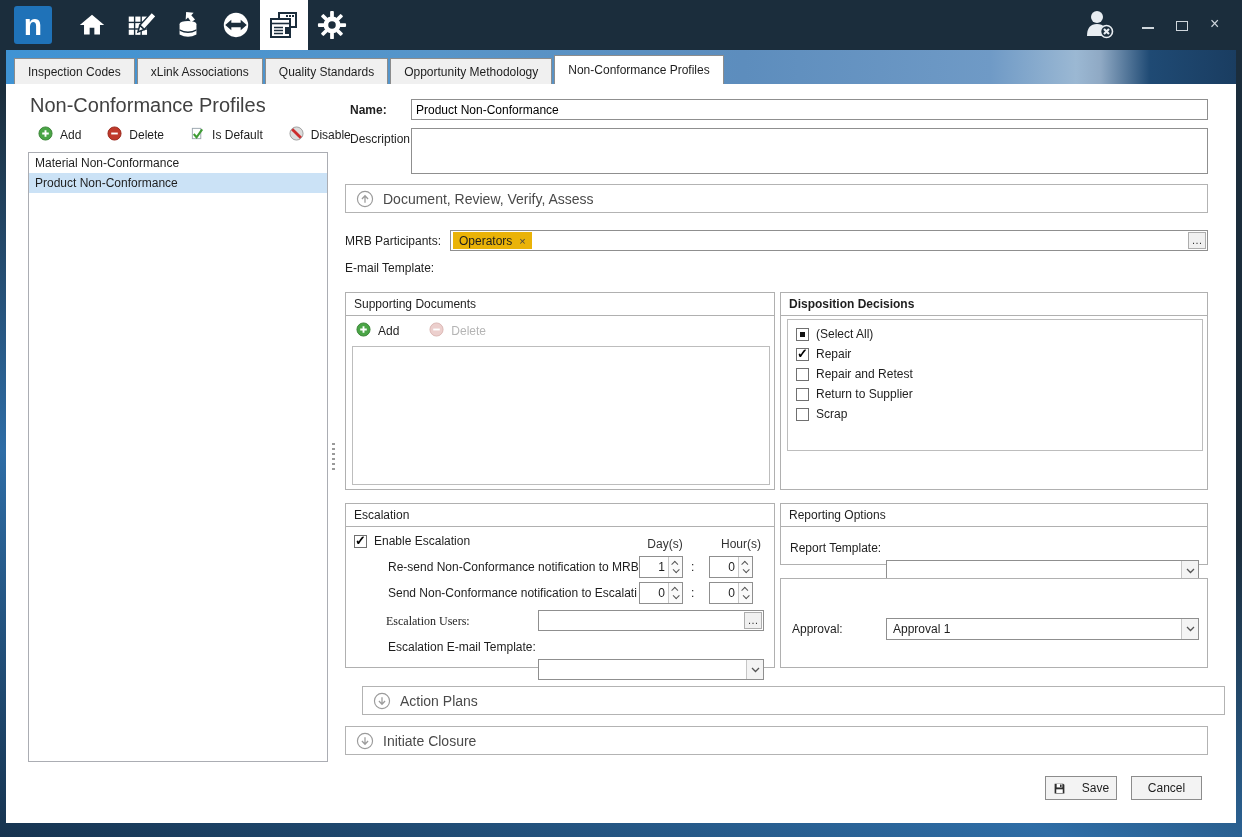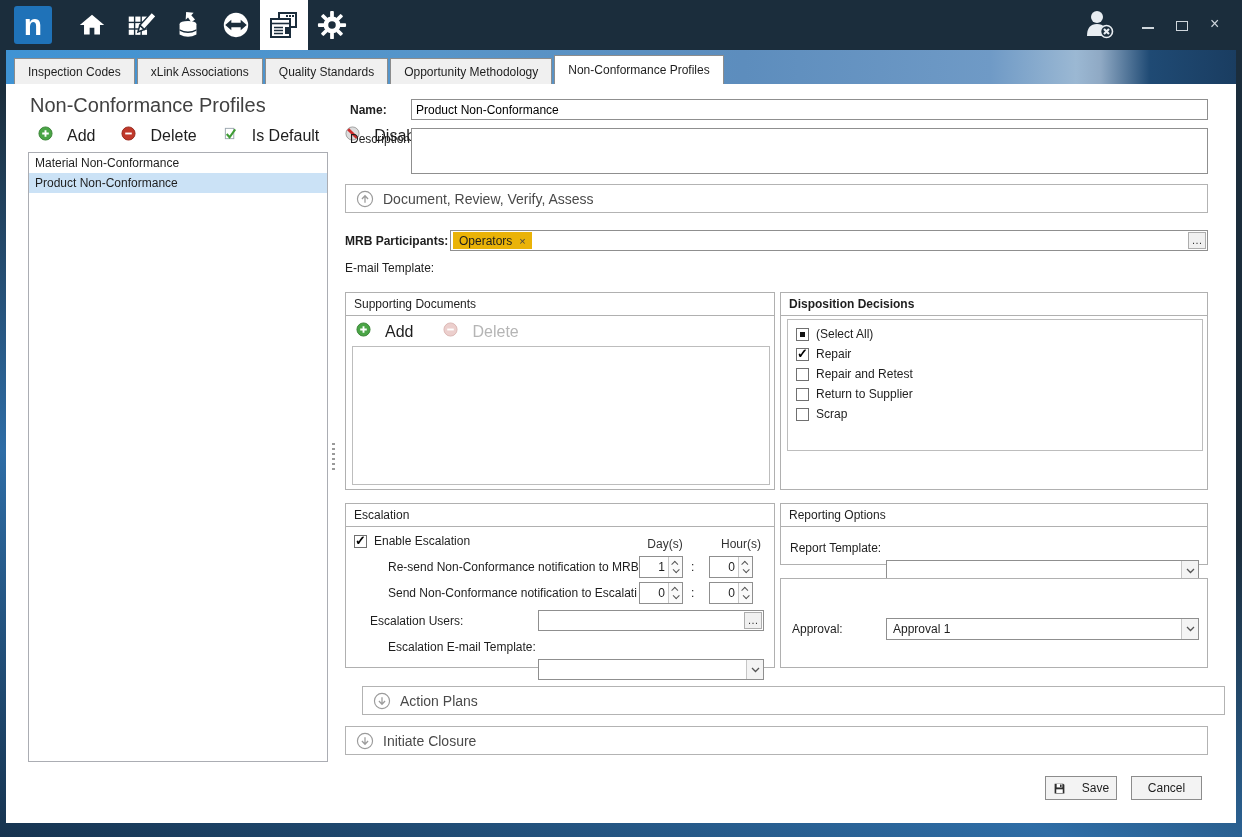--- a/index.html
+++ b/index.html
@@ -35,21 +35,21 @@
   .tab[data-active="true"] { background:#fff; height:29px; position:relative; z-index:2; }
 
   
   .content { flex:1; background:#fff; position:relative; }
   .abs { position:absolute; }
   label, .lbl { color:#1e1e1e; }
 
   
   .lp-title { left:24px; top:10px; font-size:20px; color:#414141; }
   .lp-toolbar { left:32px; top:42px; display:flex; gap:26px; align-items:center; }
-  .tool-btn { display:flex; align-items:center; gap:14px; cursor:pointer; font-size:16px; color:#1e1e1e; }
+  .tool-btn { display:flex; align-items:center; gap:7px; cursor:pointer; font-size:12px; color:#1e1e1e; }
   .tool-btn.disabled { cursor:default; color:#b5b5b5; }
   .listbox { left:22px; top:68px; width:300px; height:610px; border:1px solid #abadb3; background:#fff; overflow:hidden; }
   .list-item { height:20px; line-height:20px; padding-left:6px; cursor:pointer; white-space:nowrap; }
   .list-item[data-selected="true"] { background:#cbe2f6; }
   .splitter { left:325px; top:66px; width:5px; height:612px; cursor:col-resize;
     display:flex; flex-direction:column; align-items:center; justify-content:center; gap:3px; }
   .splitter i { width:3px; height:2px; background:#9a9a9a; display:block; }
 
   
   .tbox { border:1px solid #8f8f8f; background:#fff; font-size:12px; padding:0 4px;
@@ -274,21 +274,21 @@
       <div class="abs expander" style="left:339px; top:100px; width:863px; height:29px;">
         <span style="display:flex;">
           <svg width="18" height="18" viewBox="0 0 20 20" fill="none" stroke="#9b9b9b">
               <circle cx="10" cy="10" r="8.4" stroke-width="1.3"></circle>
               <path d="M10 14.2 V6.8 M6.6 10 L10 6.4 L13.4 10" stroke-width="1.4"></path>
             </svg>
         </span>
         <span>Document, Review, Verify, Assess</span>
       </div>
 
-      <div class="abs lbl" style="left:339px; top:150px; font-weight:bold;">MRB Participants:</div>
+      <div class="abs lbl" style="left:339px; top:150px; font-weight:normal;">MRB Participants:</div>
       <div class="abs tbox" style="left:444px; top:146px; width:758px; height:21px; padding:0 22px 0 0; position:absolute;">
         <span class="tag">
           <span>Operators</span>
           <span class="x">×</span>
         </span>
         <span class="more-btn" style="position:absolute; right:1px; top:1px;">…</span>
       </div>
 
       <div class="abs lbl" style="left:339px; top:177px;">E-mail Template:</div>
 
@@ -381,21 +381,21 @@
         </div>
         <div class="abs lbl" style="left:345px; top:82px;">:</div>
         <div class="spin" style="left:363px; top:78px; width:44px;">
           <span class="sval">0</span>
           <span class="sbtns">
               <i class="chev up"></i>
               <i class="chev dn"></i>
             </span>
         </div>
 
-        <div class="abs lbl" style="left:24px; top:110px;">Escalation Users:</div>
+        <div class="abs lbl" style="left:40px; top:110px;font-family:Liberation Serif, serif;">Escalation Users:</div>
         <div class="abs tbox" style="left:192px; top:106px; width:226px; height:21px;">
           <span></span>
 
           <span class="more-btn" style="margin-left:auto; margin-right:-3px;">…</span>
         </div>
 
         <div class="abs lbl" style="left:42px; top:136px;">Escalation E-mail Template:</div>
         <div class="abs combo" style="left:192px; top:132px; width:226px; height:21px;">
           <span class="val"></span>
           <span class="dd-btn">

